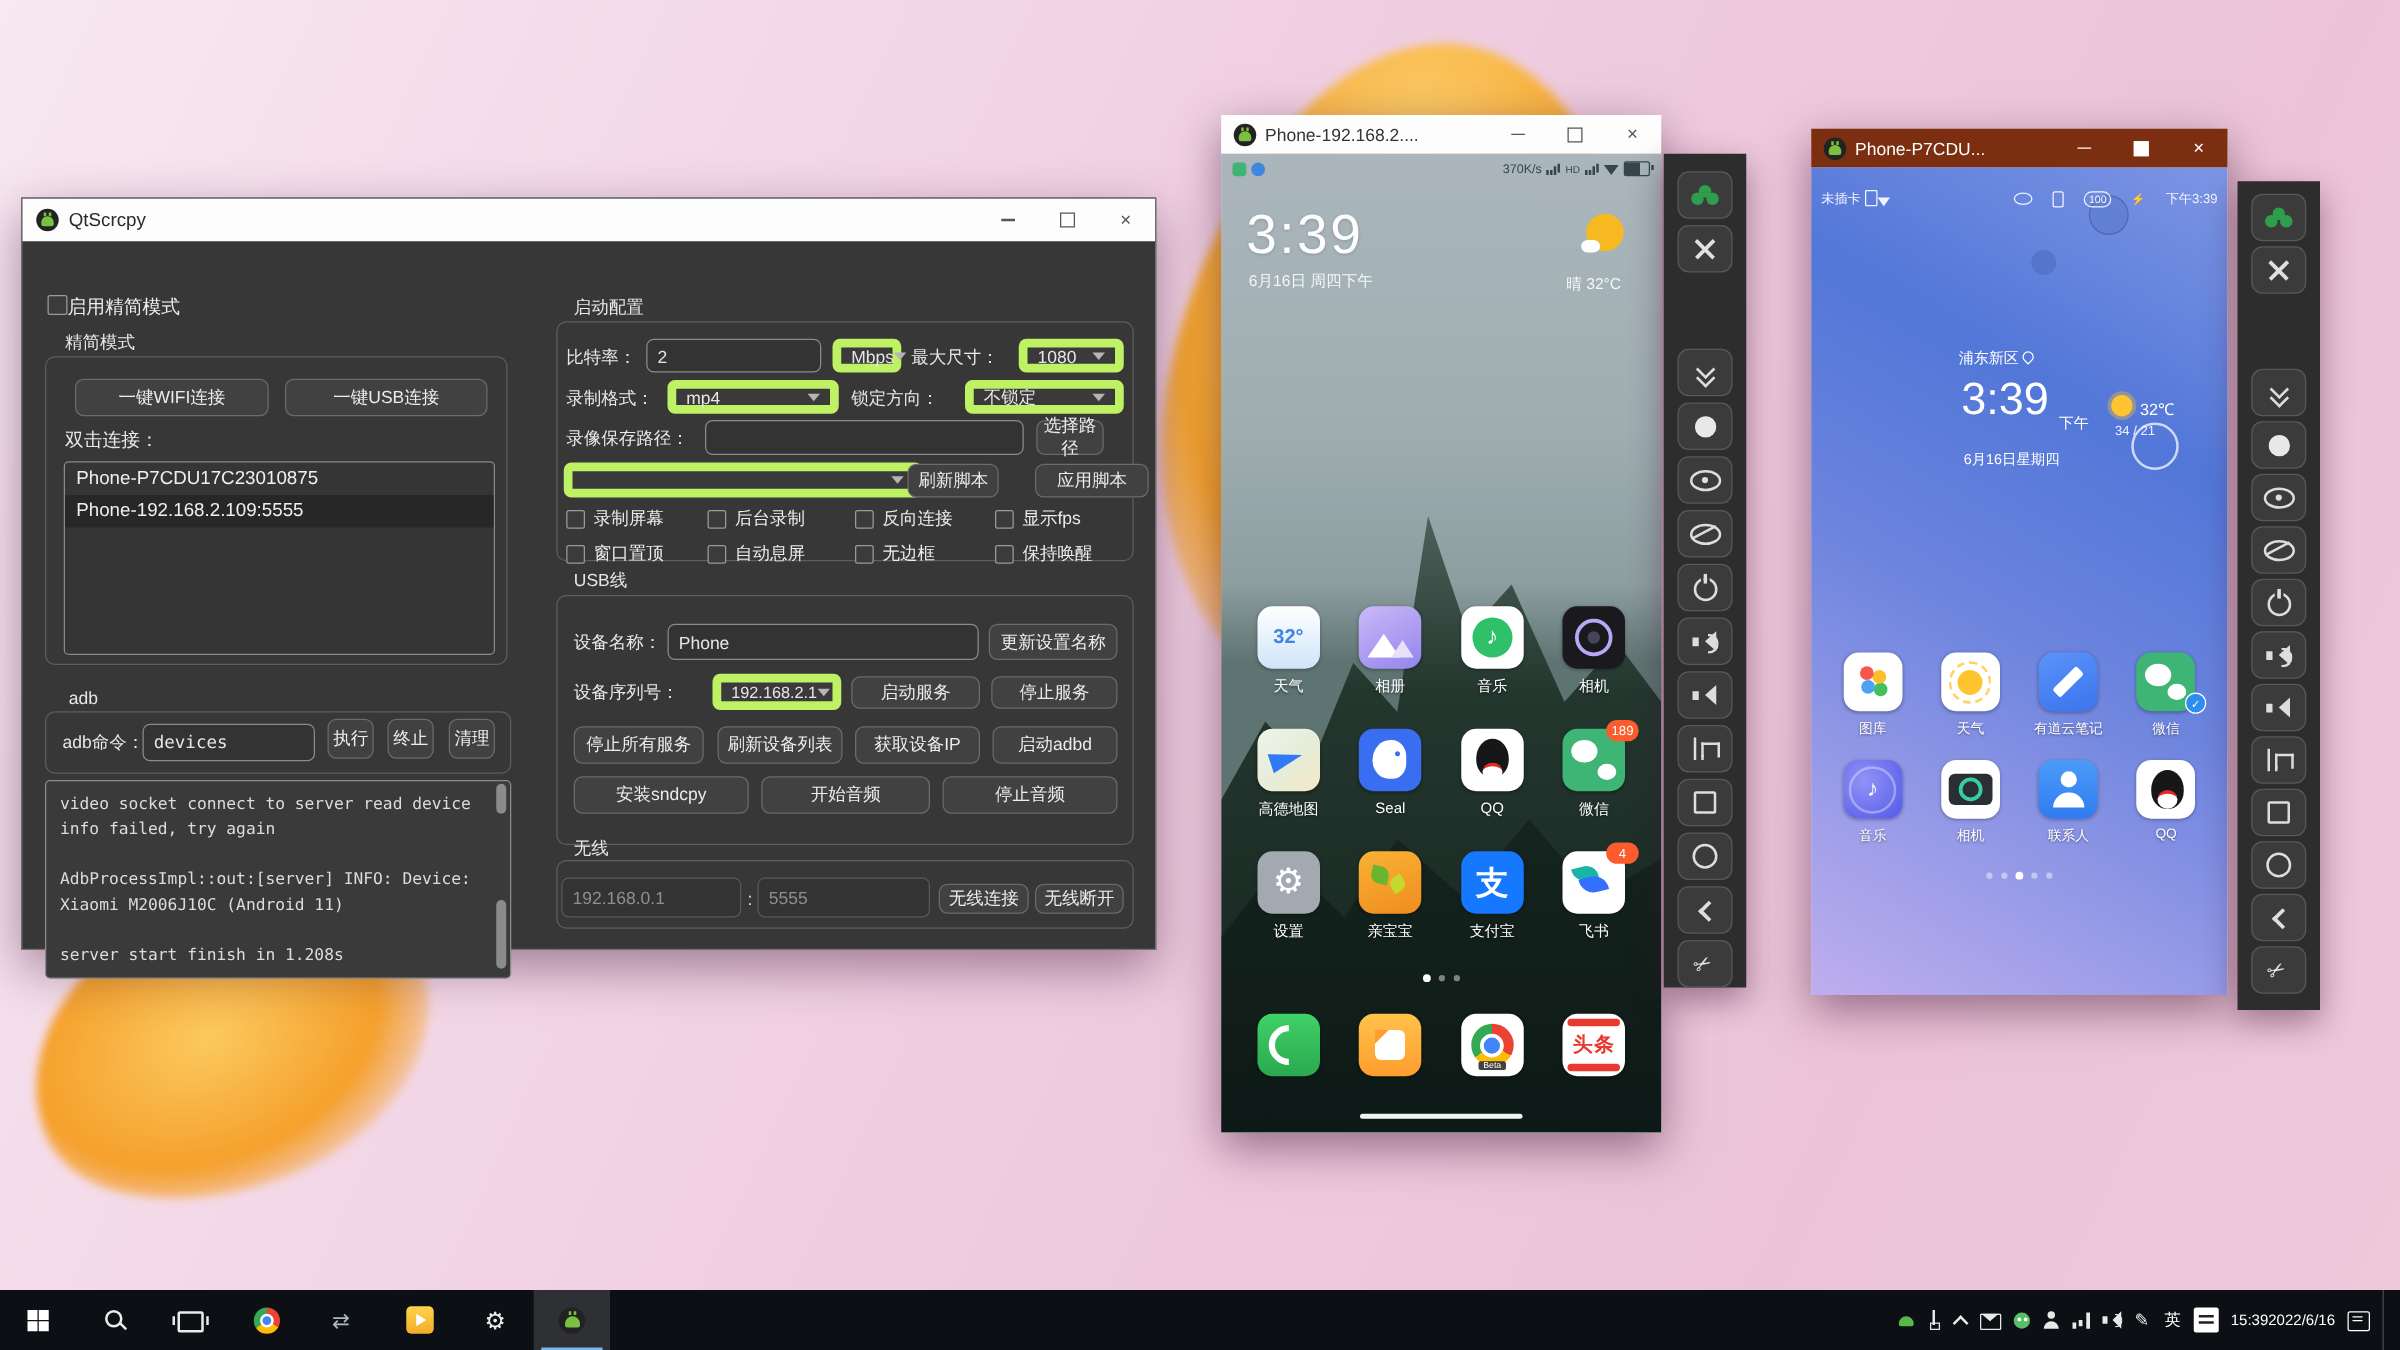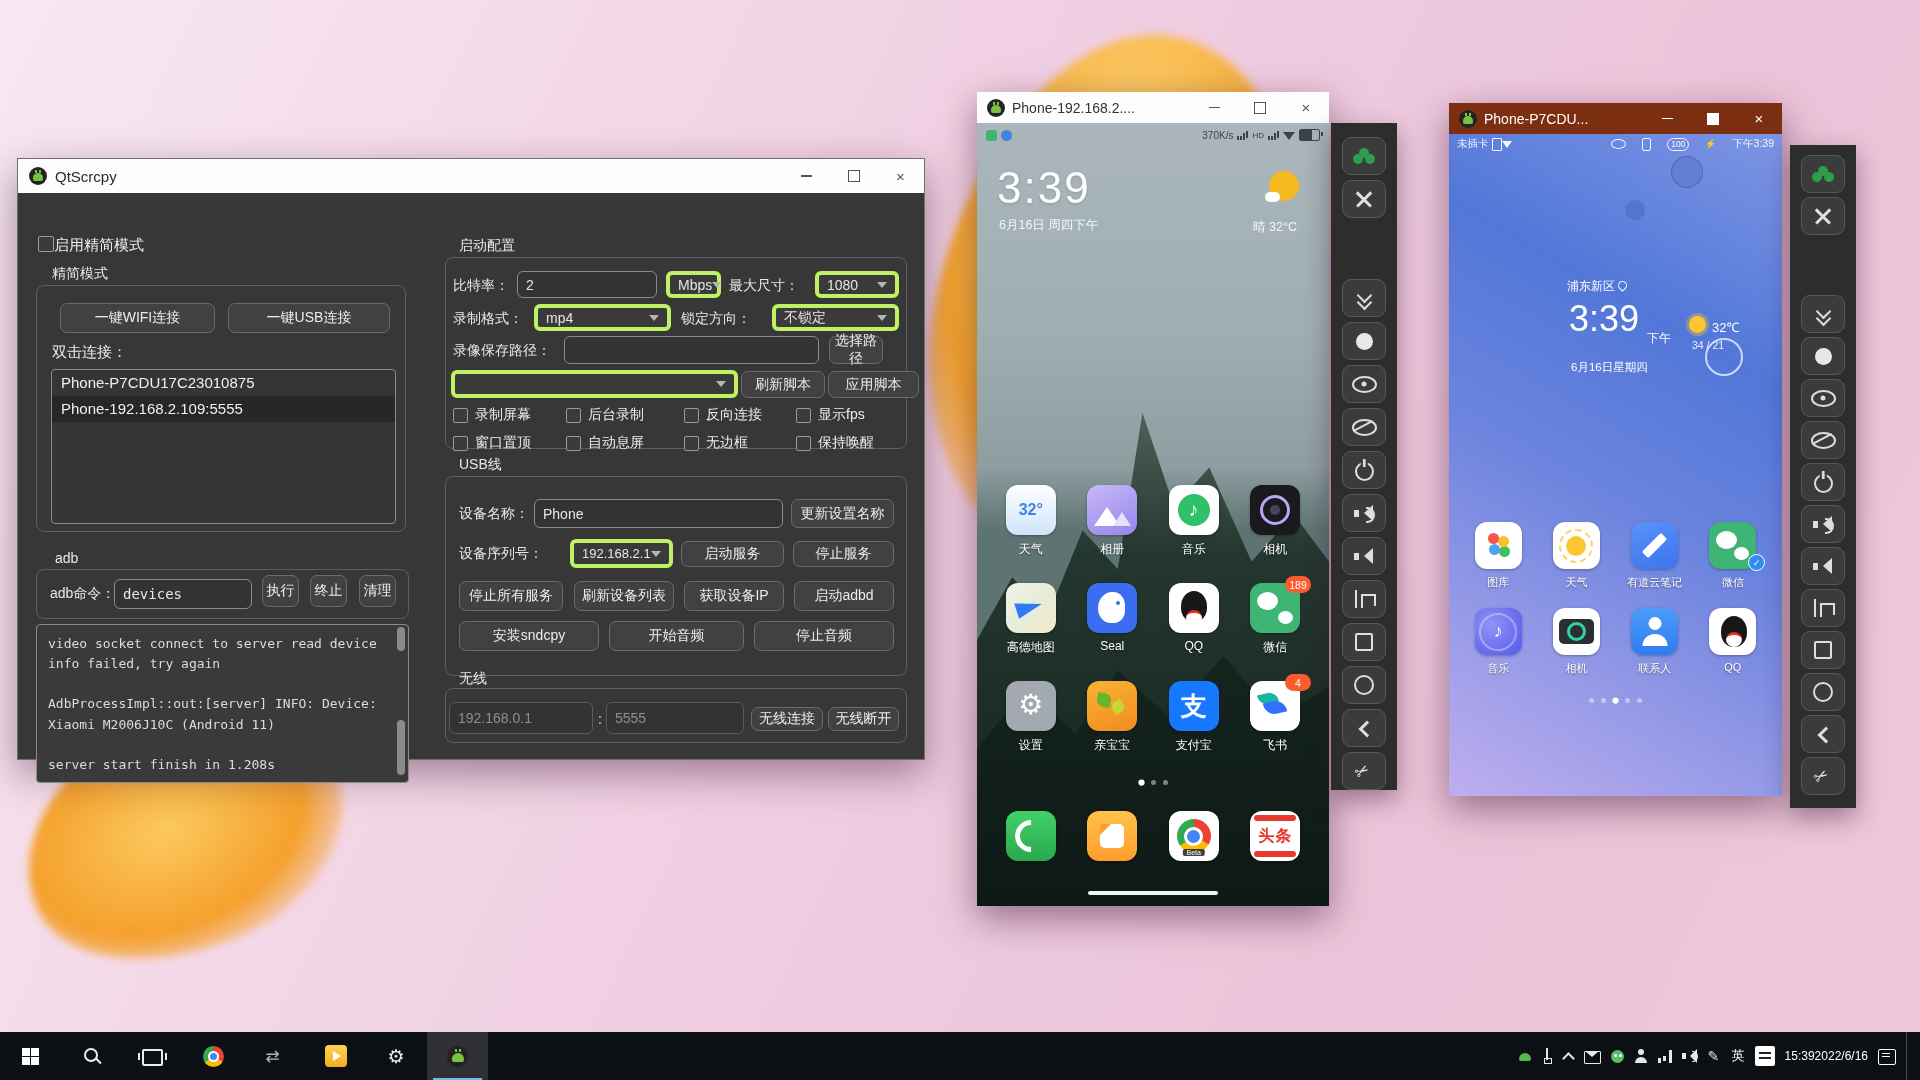--- a/index.html
+++ b/index.html
@@ -29,21 +29,21 @@
 .wb{width:47px;height:100%;display:flex;align-items:center;justify-content:center;border:none;background:transparent;color:#555;cursor:pointer}
 .wb .bar{width:11px;height:1.5px;background:#555}
 .wb .box{width:10px;height:10px;border:1.5px solid #555}
 .wb .x{font-size:15px;line-height:1;color:#555}
 .qtbody{position:relative;width:100%;height:568px;color:#eee;font-size:15px}
 .grp{position:absolute;border:1px solid #5e5e5e;border-radius:8px;box-sizing:border-box}
 .glabel{position:absolute;color:#e8e8e8;font-size:14px}
 .qbtn{position:absolute;background:#414141;border:1px solid #6b6b6b;border-radius:7px;color:#ececec;font-size:14px;display:flex;align-items:center;justify-content:center;cursor:pointer;box-sizing:border-box;padding:0}
 .qinput{position:absolute;background:#333;border:1px solid #8b8b8b;border-radius:6px;color:#e6e6e6;font-size:14px;padding:0 8px;box-sizing:border-box;outline:none}
 .qinput:disabled{color:#8f8f8f;border-color:#5a5a5a}
-.qdd{position:absolute;background:#3a3a3a;border:4px solid #bef264;border-radius:6px;color:#e6e6e6;font-size:14px;display:flex;align-items:center;padding:0 8px;box-sizing:border-box;cursor:pointer}
+.qdd{position:absolute;background:#3a3a3a;border:7px solid #bef264;border-radius:6px;color:#e6e6e6;font-size:14px;display:flex;align-items:center;padding:0 8px;box-sizing:border-box;cursor:pointer}
 .qdd .car{margin-left:auto;width:0;height:0;border-left:5px solid transparent;border-right:5px solid transparent;border-top:6px solid #b5b5b5}
 .cbrow{position:absolute;display:flex;gap:0;cursor:pointer}
 .cbx{width:14px;height:14px;border:1px solid #9a9a9a;background:#3b3b3b;border-radius:2px;flex:0 0 auto}
 .devlist{position:absolute;background:#353535;border:1px solid #8b8b8b;border-radius:4px;overflow:hidden}
 .dev{height:26px;line-height:26px;padding-left:9px;font-size:15px;color:#efefef;cursor:pointer}
 .dev.sel{background:#272727}
 .logbox{position:absolute;background:#3a3a3a;border:1px solid #8b8b8b;border-radius:4px;box-sizing:border-box}
 .logbox pre{margin:0;padding:9px 20px 9px 11px;font-family:"DejaVu Sans Mono",monospace;font-size:13px;line-height:1.55;color:#dcdcdc;white-space:pre-wrap}
 .sbar{position:absolute;right:2px;top:2px;bottom:2px;width:10px;border-radius:5px}
 .sbar .th{position:absolute;left:1px;width:8px;border-radius:4px;background:#8b8b8b}
@@ -105,21 +105,21 @@
 .check-badge.show{display:flex}
 .check-badge::before{content:'✓'}
 .dots{position:absolute;left:0;right:0;display:flex;justify-content:center;gap:7px}
 .p1 .dots{top:657px}
 .p2 .dots{top:564px}
 .dot{width:5px;height:5px;border-radius:50%;background:rgba(255,255,255,.45)}
 .dot.on{background:#fff;transform:scale(1.25)}
 .p1 .dock{position:absolute;left:0;right:0;top:678px;display:grid;grid-template-columns:repeat(4,1fr);padding:0 13px}
 .p2 .dock{position:absolute;left:0;right:0;top:578px;display:flex;justify-content:space-around;padding:0 22px}
 .homebar{position:absolute;left:111px;top:768px;width:130px;height:4px;border-radius:2px;background:#fff;opacity:.95}
-.sb2{position:absolute;left:0;right:0;top:0;height:20px;display:flex;align-items:center;padding:8px 8px;color:#f2f5ff;font-size:10.5px;box-sizing:border-box}
+.sb2{position:absolute;left:0;right:0;top:0;height:20px;display:flex;align-items:flex-start;padding:18px 8px;color:#f2f5ff;font-size:10.5px;box-sizing:border-box}
 .sb2 .right{margin-left:auto;display:flex;align-items:center;gap:16px}
 .simic{width:8px;height:11px;border:1px solid #f2f5ff;border-radius:1px}
 .wedge2{width:0;height:0;border:5px solid transparent;border-top:7px solid #f2f5ff;margin-top:6px}
 .eye2{width:13px;height:8px;border:1.5px solid #f2f5ff;border-radius:50%;position:relative}
 .vib{width:7px;height:11px;border:1px solid #f2f5ff;border-radius:2px}
 .pill{border:1px solid #f2f5ff;border-radius:7px;font-size:8.5px;padding:0 3px;line-height:11px}
 .loc2{position:absolute;left:118px;top:144px;color:#fff;font-size:12px;display:flex;align-items:center;gap:3px}
 .pin{width:7px;height:7px;border:1.5px solid #fff;border-radius:50% 50% 50% 0;transform:rotate(-45deg);margin-top:-3px}
 .clock2{position:absolute;left:120px;top:164px;color:#fff;font-size:36px;font-weight:300}
 .ampm2{position:absolute;left:198px;top:196px;color:#fff;font-size:12px}
@@ -378,21 +378,21 @@
           <span>不锁定</span>
           <span class="car"></span>
         </div>
       <span class="glabel" style="left:435px;top:149px">录像保存路径：</span>
       <input class="qinput" style="left: 546px; top: 143px; width: 255px; height: 28px;" value="">
       <button class="qbtn" style="left:811px;top:143px;width:54px;height:28px">选择路径</button>
       <div class="qdd" style="left:433px;top:177px;width:287px;height:28px">
           <span></span>
           <span class="car"></span>
         </div>
-      <button class="qbtn" style="left:723px;top:178px;width:84px;height:27px">刷新脚本</button>
+      <button class="qbtn" style="left:708px;top:178px;width:73px;height:27px">刷新脚本</button>
       <button class="qbtn" style="left:810px;top:178px;width:91px;height:27px">应用脚本</button>
       <div class="cklist" style="left:435px;top:213px">
 
           <label class="cb">
             <span class="cbx"></span>
             <span class="cktxt">录制屏幕</span>
           </label>
 
           <label class="cb">
             <span class="cbx"></span>

